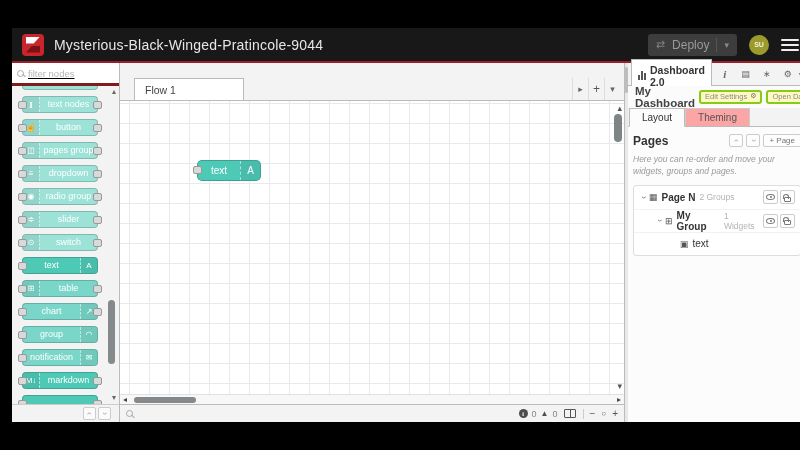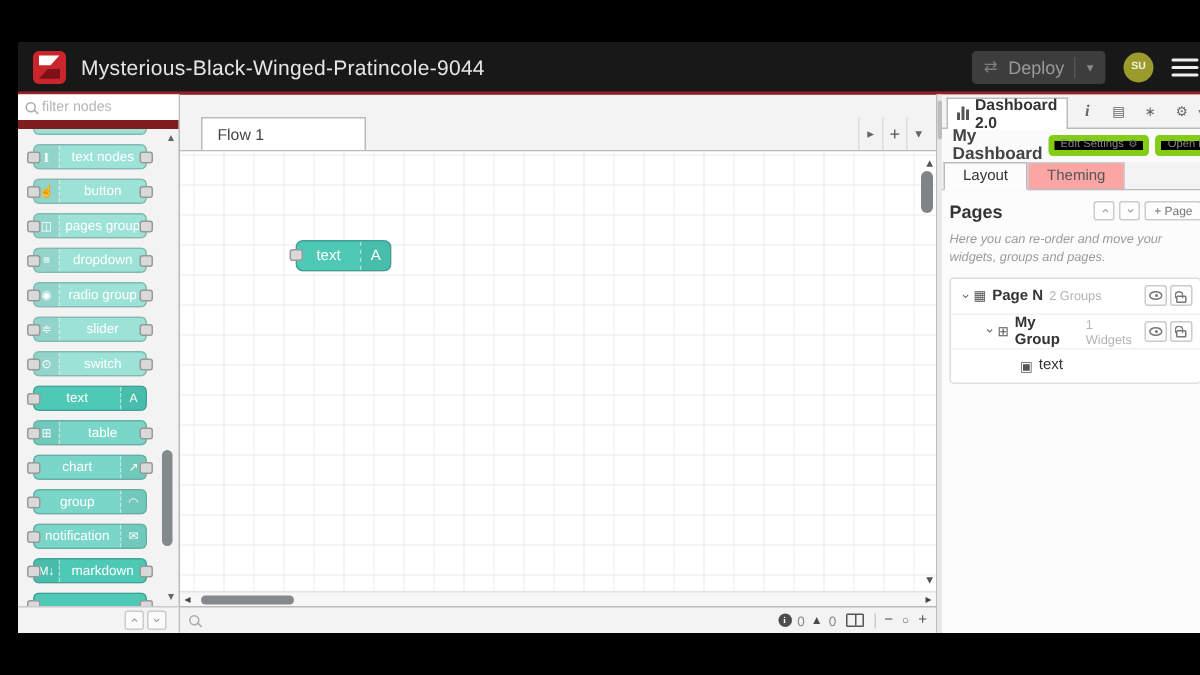--- a/index.html
+++ b/index.html
@@ -27,21 +27,21 @@
             font-size:7px; font-weight:bold; display:flex; align-items:center; justify-content:center; }
   .menu-btn { width:18px; height:12px; position:relative; }
   .menu-btn div { position:absolute; left:0; width:18px; height:2.5px; background:#efefef; border-radius:1px; }
   .menu-btn div:nth-child(1){top:0} .menu-btn div:nth-child(2){top:5px} .menu-btn div:nth-child(3){top:10px}
 
   
   .main { position:absolute; top:35px; left:0; right:0; bottom:0; display:flex; }
 
   
   .palette { width:108px; flex:none; background:#f3f3f3; border-right:1px solid #bbb; display:flex; flex-direction:column; }
-  .palette-search { height:23px; background:#fff; border-bottom:6px solid #7f1d1d; display:flex; align-items:center; padding:0 5px; gap:4px; flex:none; }
+  .palette-search { height:23px; background:#fff; border-bottom:3px solid #7f1d1d; display:flex; align-items:center; padding:0 5px; gap:4px; flex:none;text-decoration:underline; }
   .icon-search { width:7px; height:7px; border:1.2px solid #aaa; border-radius:50%; position:relative; flex:none; }
   .icon-search::after { content:""; position:absolute; width:4px; height:1.2px; background:#aaa;
                         bottom:-1px; right:-3px; transform:rotate(45deg); }
   .palette-search input { border:none; outline:none; width:78px; font-size:9.5px; color:#555; background:transparent; }
   .palette-search input::placeholder { color:#b5b5b5; }
   .palette-scroll { flex:1; position:relative; overflow:hidden; padding-top:0; }
   .pal-node { position:relative; width:76px; height:17px; margin:0 0 6px 10px; border-radius:4px;
               border:1px solid rgba(0,0,0,.18); display:flex; align-items:center; color:#fff; }
   .pal-node:first-child { margin-top:-13px; }
   .tone-light { background:#9ce2d6; }
@@ -104,32 +104,32 @@
   .cf-zoom { display:flex; align-items:center; border-left:1px solid #ccc; padding-left:5px; gap:6px; }
   .cf-zbtn { font-size:10px; color:#555; line-height:1; }
   .cf-zbtn.reset { font-size:8px; }
 
   
   .sidebar { width:185px; flex:none; background:#f3f3f3; border-left:1px solid #bbb; display:flex; flex-direction:column; position:relative; }
   .sb-strip { position:absolute; left:0; top:0; bottom:0; width:3px; background:#e8e8e8; }
   .sb-strip::before { content:""; position:absolute; top:4px; left:0; width:3px; height:26px; background:#bdbdbd; border-radius:2px; }
   .sb-toolbar { height:23px; flex:none; border-bottom:1px solid #bbb; display:flex; align-items:center; padding:0 4px 0 6px; }
   .sb-tab { height:21px; margin-top:2px; background:#fff; border:1px solid #bbb; border-bottom:none;
-            display:flex; align-items:center; gap:4px; padding:4px 6px; font-size:10.5px; font-weight:bold; color:#333; }
+            display:flex; align-items:center; gap:4px; padding:16px 6px; font-size:10.5px; font-weight:bold; color:#333; }
   .bars-icon { display:flex; align-items:flex-end; gap:1px; height:9px; }
   .bars-icon div { width:2px; background:#555; }
   .bars-icon div:nth-child(1){height:5px} .bars-icon div:nth-child(2){height:9px} .bars-icon div:nth-child(3){height:7px}
   .sb-icons { display:flex; margin-left:6px; gap:7px; }
   .sbi { width:14px; height:14px; display:flex; align-items:center; justify-content:center; color:#666; font-size:9px; }
   .sbi.info { font-family:"Liberation Serif",serif; font-weight:bold; font-style:italic; font-size:11px; }
   .sb-caret { margin-left:auto; color:#777; font-size:8px; padding:0 4px; }
   .sb-dashrow { height:22px; flex:none; background:#fbfbfb; display:flex; align-items:center; padding:0 8px 0 10px; gap:4px; }
   .sb-title { font-size:11.5px; font-weight:bold; color:#444; margin-right:auto; }
-  .mini-btn { height:14px; border:4px solid #84cc16; border-radius:3px; background:#000000; color:#888;
-              font-size:7.5px; display:flex; align-items:flex-end; gap:3px; padding:0 4px; white-space:nowrap; }
+  .mini-btn { height:14px; border:2px solid #84cc16; border-radius:3px; background:#fef9c3; color:#888;
+              font-size:7.5px; display:flex; align-items:flex-start; gap:3px; padding:0 4px; white-space:nowrap; }
   .mini-btn .g { font-size:7px; color:#777; }
   .sb-tabs { height:19px; flex:none; background:#f3f3f3; border-bottom:1px solid #bbb; display:flex; align-items:stretch; padding-left:4px; }
   .sb-tab2 { display:flex; align-items:center; padding:0 12px; font-size:10px; color:#333; }
   .sb-tab2.active { background:#fcfcfd; border:1px solid #bbb; border-bottom:1px solid #fcfcfd; margin-bottom:-1px; }
   .sb-tab2.idle { background:#fca5a5; border:1px solid #ccc; border-bottom:none; color:#555; }
   .sb-content { flex:1; background:#fcfcfd; padding:7px 8px; overflow:hidden; }
   .pages-row { display:flex; align-items:flex-start; gap:3px; }
   .pages-heading { font-size:12px; font-weight:bold; color:#333; margin-right:auto; }
   .sq-btn { width:14px; height:13px; border:1px solid #ccc; border-radius:2px; background:#fdfdfd;
             display:flex; align-items:center; justify-content:center; color:#999; font-size:7px; }

